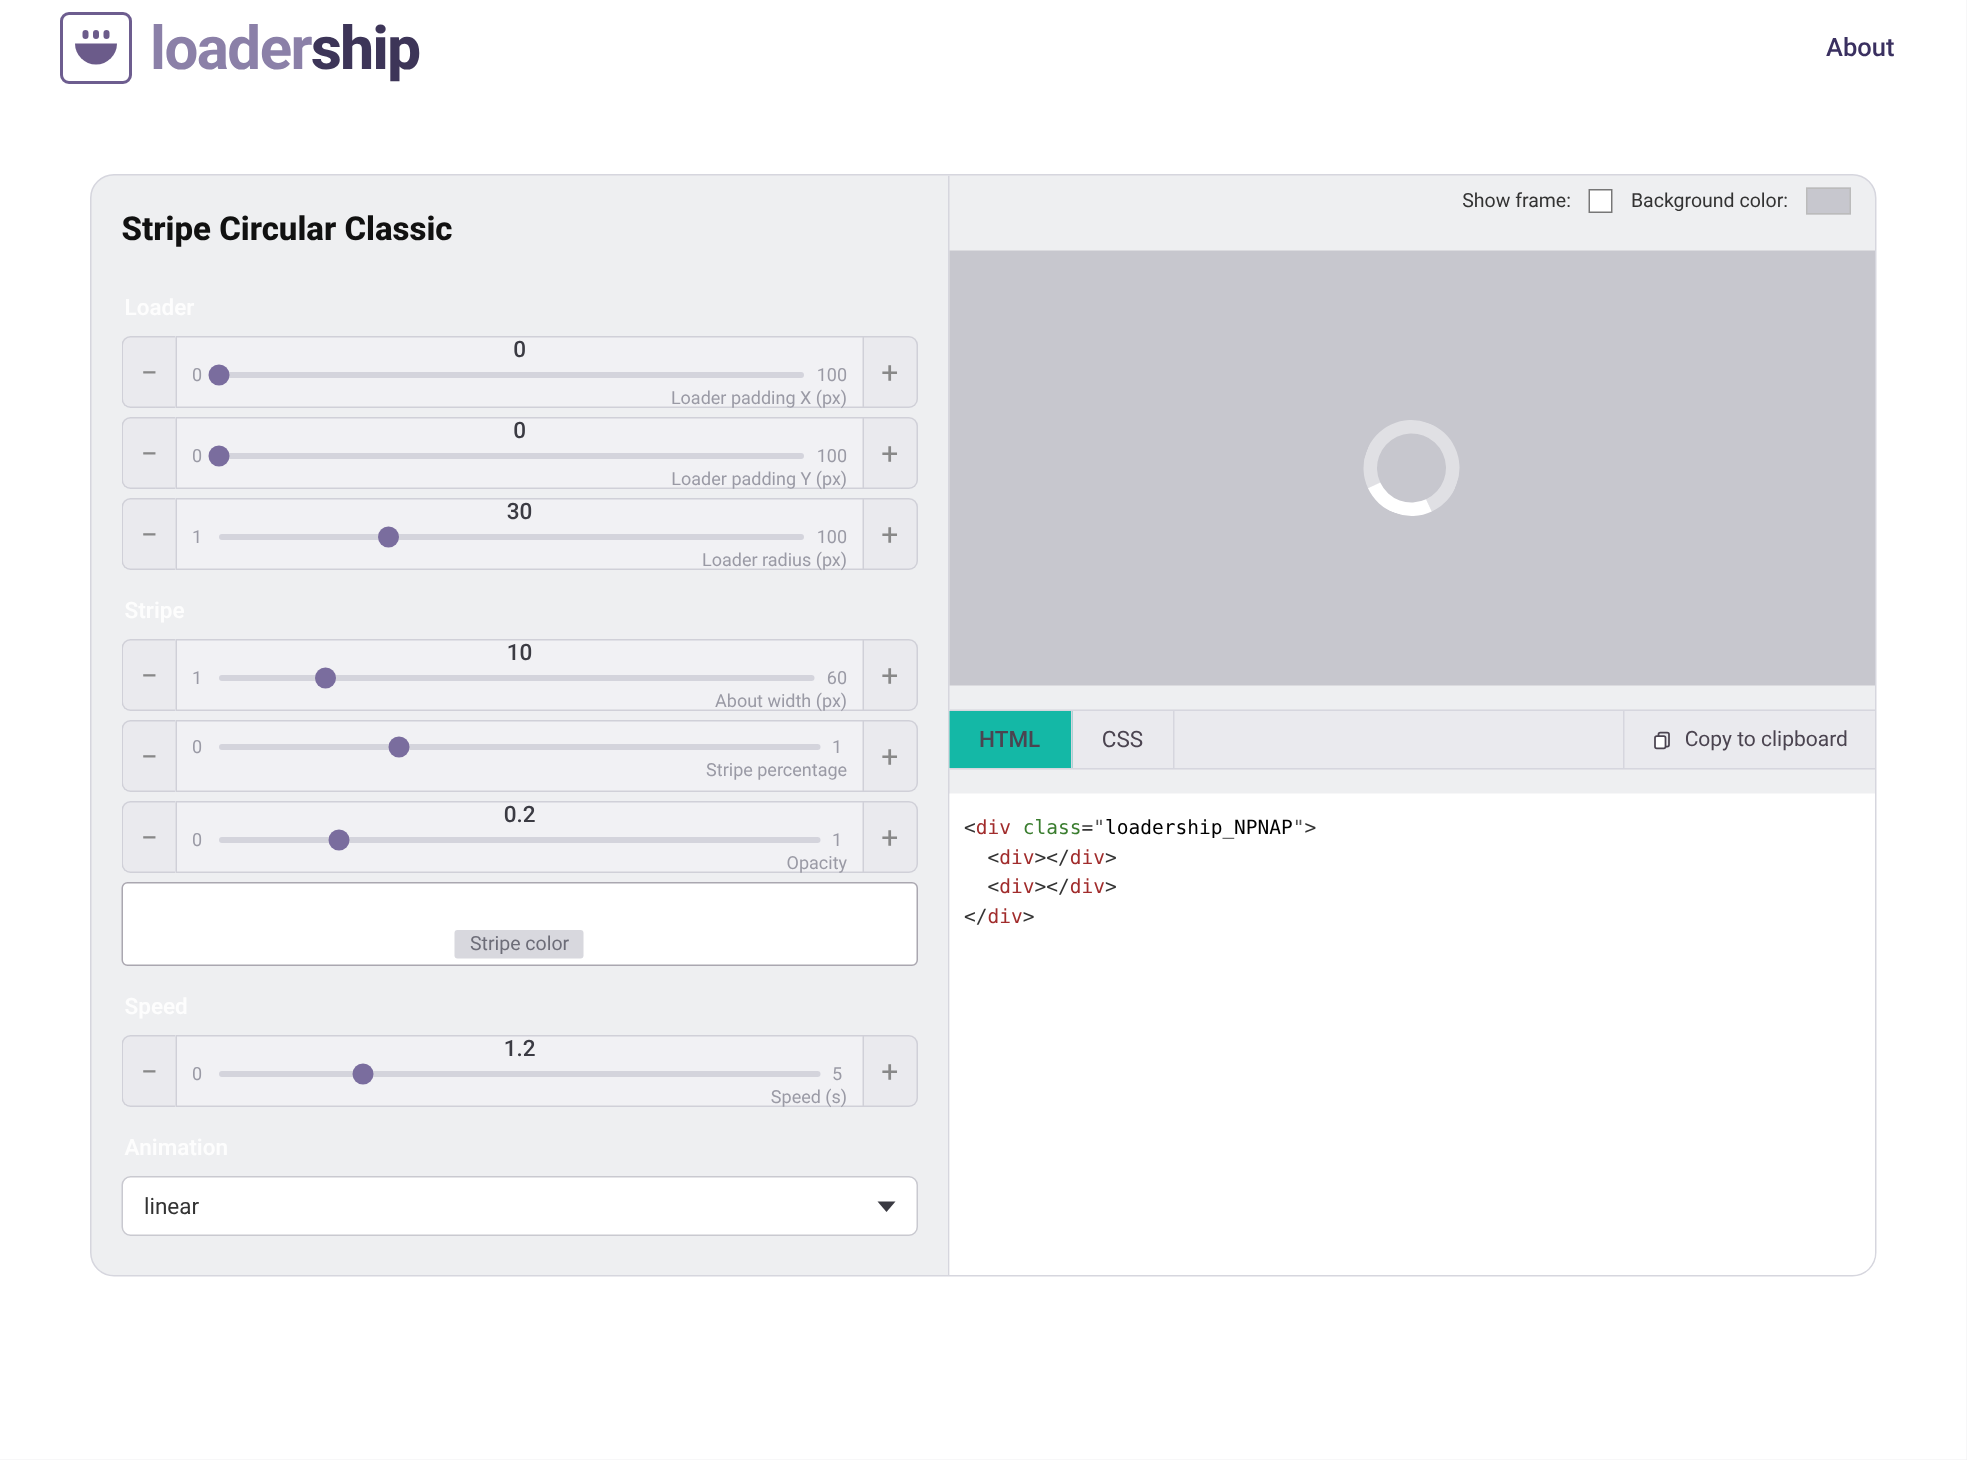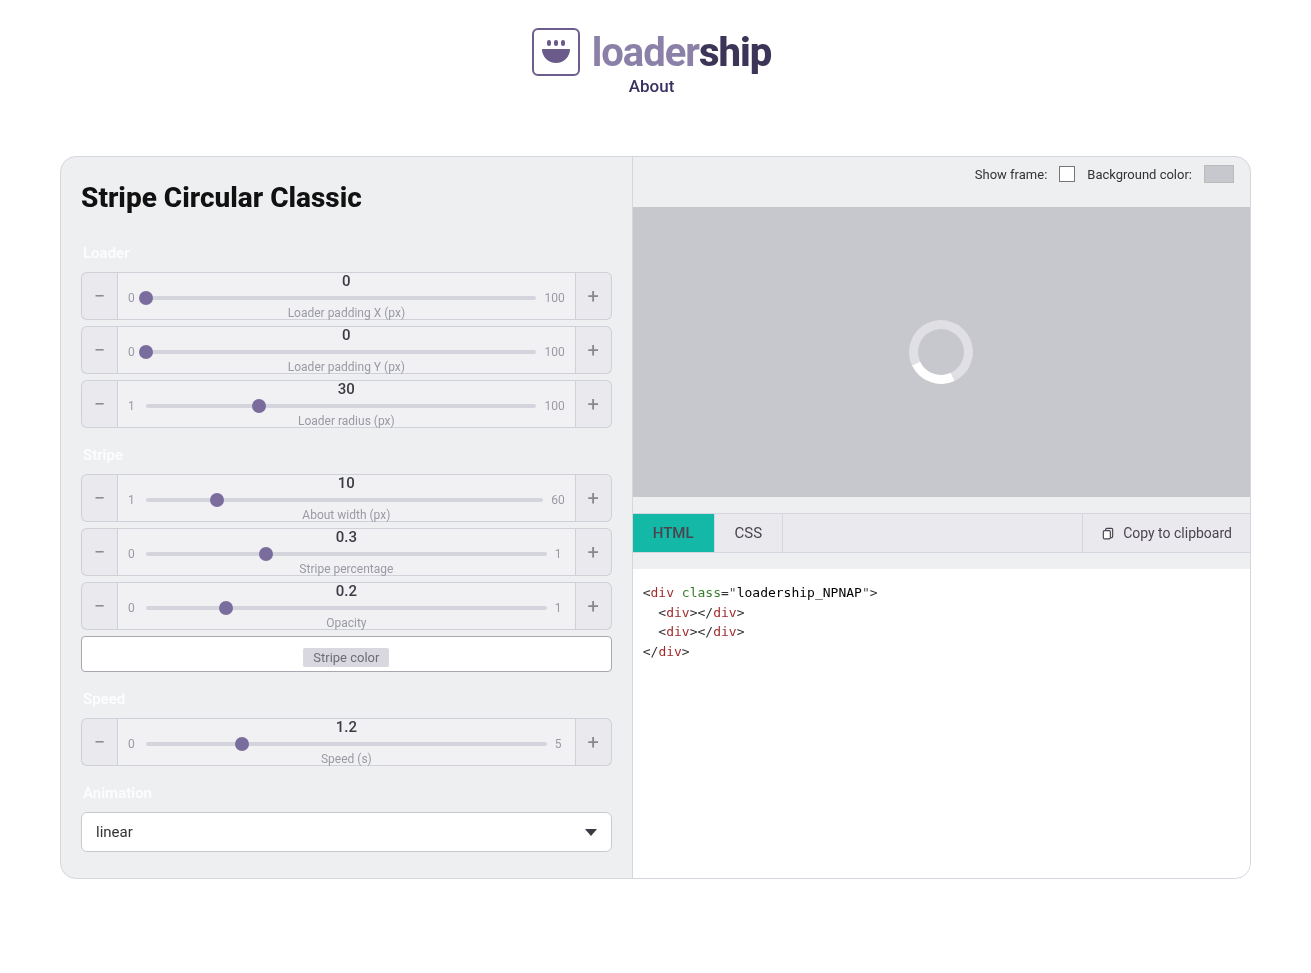--- a/index.html
+++ b/index.html
@@ -5,22 +5,21 @@
   * { box-sizing: border-box; margin: 0; padding: 0; }
   body {
     font-family: -apple-system, BlinkMacSystemFont, "Segoe UI", Roboto, Arial, sans-serif;
     background: #fff;
     color: #222;
   }
   .header {
     display: flex;
     align-items: center;
     justify-content: space-between;
-    padding: 28px 48px 10px 40px;
-    flex-direction: column;
+    padding: 8px 48px 10px 40px;
   }
   .logo {
     display: flex;
     align-items: center;
     gap: 12px;
   }
   .logo-icon {
     width: 48px; height: 48px;
     border: 2px solid #6d5d8f;
     border-radius: 6px;
@@ -69,21 +68,21 @@
     border-radius: 16px;
     background: #eeeff1;
     display: flex;
     overflow: hidden;
   }
   .left-panel {
     width: 48%;
     padding: 24px 20px 26px 20px;
   }
   .panel-title {
-    font-size: 28px;
+    font-size: 22px;
     font-weight: 800;
     color: #111;
     margin-bottom: 30px;
   }
   .section-label {
     font-size: 15px;
     font-weight: 600;
     color: #fdfdfd;
     margin: 18px 0 10px 2px;
   }
@@ -143,31 +142,31 @@
   }
   .slider-thumb {
     position: absolute;
     top: 50%;
     width: 14px; height: 14px;
     background: #7a6d9e;
     border-radius: 50%;
     transform: translate(-50%, -50%);
   }
   .slider-caption {
-    text-align: center;
+    text-align: right;
     font-size: 12px;
     color: #9a9aa5;
     line-height: 1;
     margin-top: 2px;
   }
   .color-row {
     border: 1px solid #aaa7b0;
     background: #fff;
     border-radius: 4px;
-    height: 36px;
+    height: 56px;
     margin-bottom: 6px;
     display: flex;
     align-items: flex-end;
     justify-content: center;
     padding-bottom: 4px;
   }
   .color-badge {
     background: #d8d8de;
     color: #6d6d78;
     font-size: 13px;
@@ -368,21 +367,20 @@
               </div>
               <span class="slider-limit">60</span>
             </div>
             <div class="slider-caption">About width (px)</div>
           </div>
           <div class="btn-step plus">+</div>
         </div>
         <div class="control-row">
           <div class="btn-step minus">−</div>
           <div class="slider-body">
-            <div class="slider-value">0.3</div>
             <div class="slider-track-row">
               <span class="slider-limit">0</span>
               <div class="slider-track">
                 <div class="slider-thumb" style="left:30%"></div>
               </div>
               <span class="slider-limit">1</span>
             </div>
             <div class="slider-caption">Stripe percentage</div>
           </div>
           <div class="btn-step plus">+</div>

